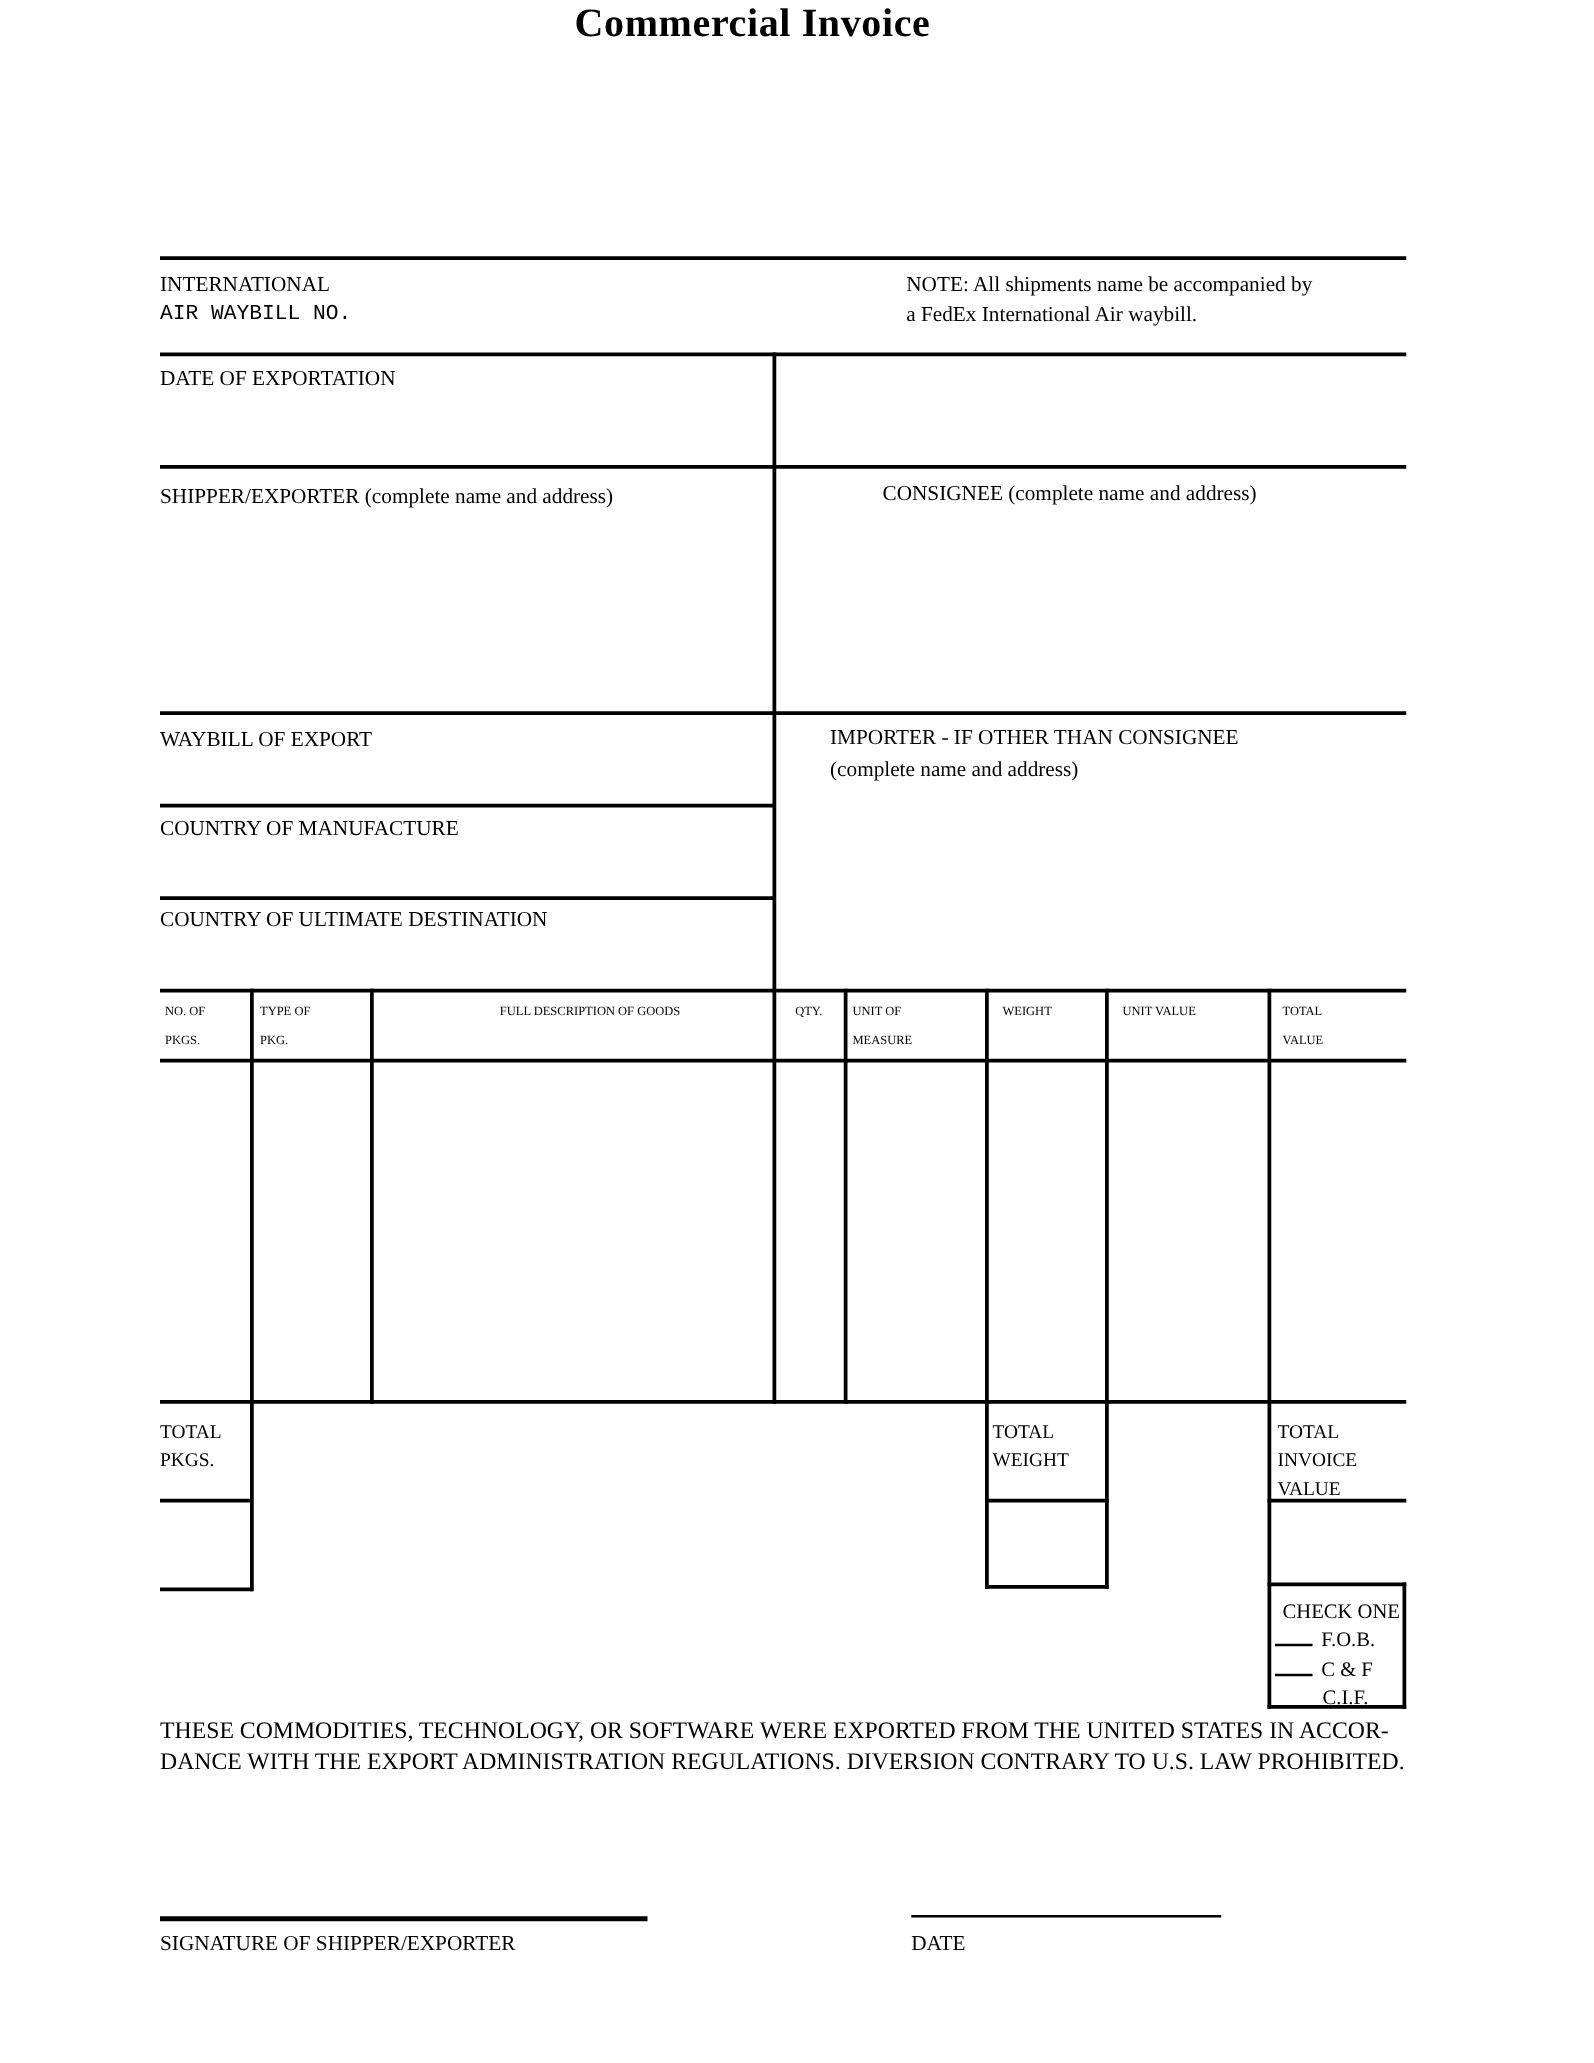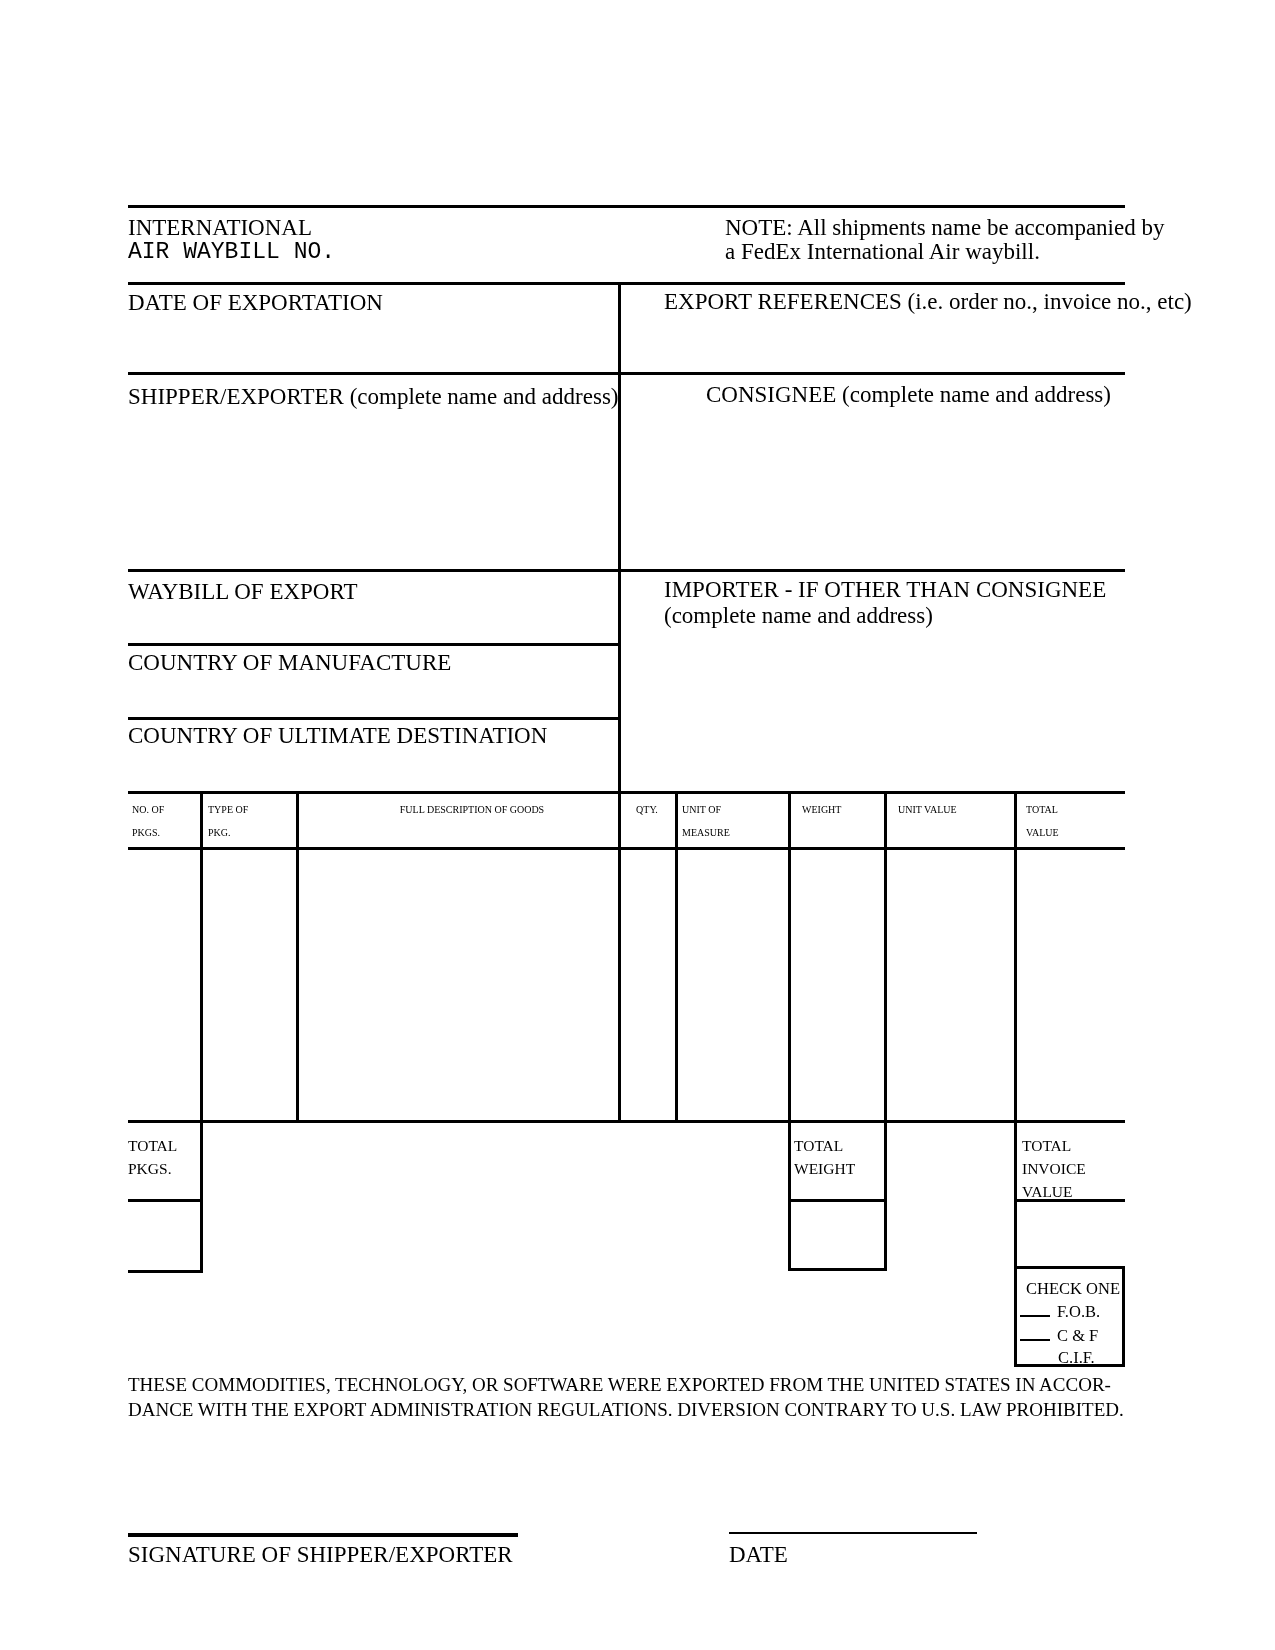--- a/index.html
+++ b/index.html
@@ -3,41 +3,42 @@
 <meta charset="utf-8">
 <style>
   html,body { margin:0; padding:0; background:#ffffff; }
   #page {
     position:relative; width:1275px; height:1650px; background:#ffffff;
     font-family:"Liberation Serif","DejaVu Serif",serif; color:#000;
     overflow:hidden;
   }
   .hl { position:absolute; background:#000; height:3px; }
   .vl { position:absolute; background:#000; width:3px; }
-  .t  { position:absolute; font-size:23px; line-height:24px; white-space:nowrap; }
+  .t  { position:absolute; font-size:17px; line-height:24px; white-space:nowrap; }
   .hdr { position:absolute; font-size:10px; line-height:23px; white-space:nowrap; }
   .hdr.ctr { text-align:center; }
   .tot { position:absolute; font-size:15.5px; line-height:23px; white-space:nowrap; }
   .stmt { position:absolute; font-size:19px; line-height:25px; white-space:nowrap; }
   .title {
     position:absolute; left:0; top:120; width:1204px; margin:0;
     text-align:center; font-size:32px; font-weight:bold; letter-spacing:0.5px;
   }
   .chk { position:absolute; font-size:16.5px; line-height:22px; white-space:nowrap; }
   .slot {
     display:inline-block; width:30px; height:13px;
     border-bottom:2px solid #000; margin-right:7px;
   }
   .fill { position:absolute; cursor:text; background:transparent; }
 </style>
 </head>
 <body>
 
 <div id="page">
 
+  <h1 class="title">Commercial Invoice</h1>
 
   <div class="hl" style="left:128px; top:205px; width:997px;"></div>
   <div class="hl" style="left:128px; top:282px; width:997px;"></div>
   <div class="hl" style="left:128px; top:372px; width:997px;"></div>
   <div class="hl" style="left:128px; top:569px; width:997px;"></div>
   <div class="hl" style="left:128px; top:643px; width:492px;"></div>
   <div class="hl" style="left:128px; top:717px; width:492px;"></div>
   <div class="hl" style="left:128px; top:791px; width:997px;"></div>
   <div class="hl" style="left:128px; top:847px; width:997px;"></div>
   <div class="hl" style="left:128px; top:1120px; width:997px;"></div>
@@ -61,21 +62,20 @@
   <div class="vl" style="left:1122px; top:1266px; height:101px;"></div>
 
   <div class="t" style="left:128px; top:216px;">INTERNATIONAL</div>
   <div class="t" style="left:128px; top:240px;font-family:Liberation Mono, monospace;">AIR WAYBILL NO.</div>
   <div class="fill" style="left:310px; top:210px; width:290px; height:68px;"></div>
   <div class="t" style="left:725px; top:216px;">NOTE: All shipments name be accompanied by</div>
   <div class="t" style="left:725px; top:240px;">a FedEx International Air waybill.</div>
 
   <div class="t" style="left:128px; top:291px;">DATE OF EXPORTATION</div>
   <div class="fill" style="left:128px; top:318px; width:485px; height:50px;"></div>
-  <div class="t" style="left:664px; top:290px;">EXPORT REFERENCES (i.e. order no., invoice no., etc)</div>
   <div class="fill" style="left:664px; top:318px; width:455px; height:50px;"></div>
 
   <div class="t" style="left:128px; top:385px;">SHIPPER/EXPORTER (complete name and address)</div>
   <div class="fill" style="left:128px; top:412px; width:485px; height:153px;"></div>
   <div class="t" style="left:664px; top:383px;margin-left:42px;">CONSIGNEE (complete name and address)</div>
   <div class="fill" style="left:664px; top:412px; width:455px; height:153px;"></div>
 
   <div class="t" style="left:128px; top:580px;">WAYBILL OF EXPORT</div>
   <div class="fill" style="left:128px; top:606px; width:485px; height:34px;"></div>
   <div class="t" style="left:664px; top:578px;">IMPORTER - IF OTHER THAN CONSIGNEE</div>

